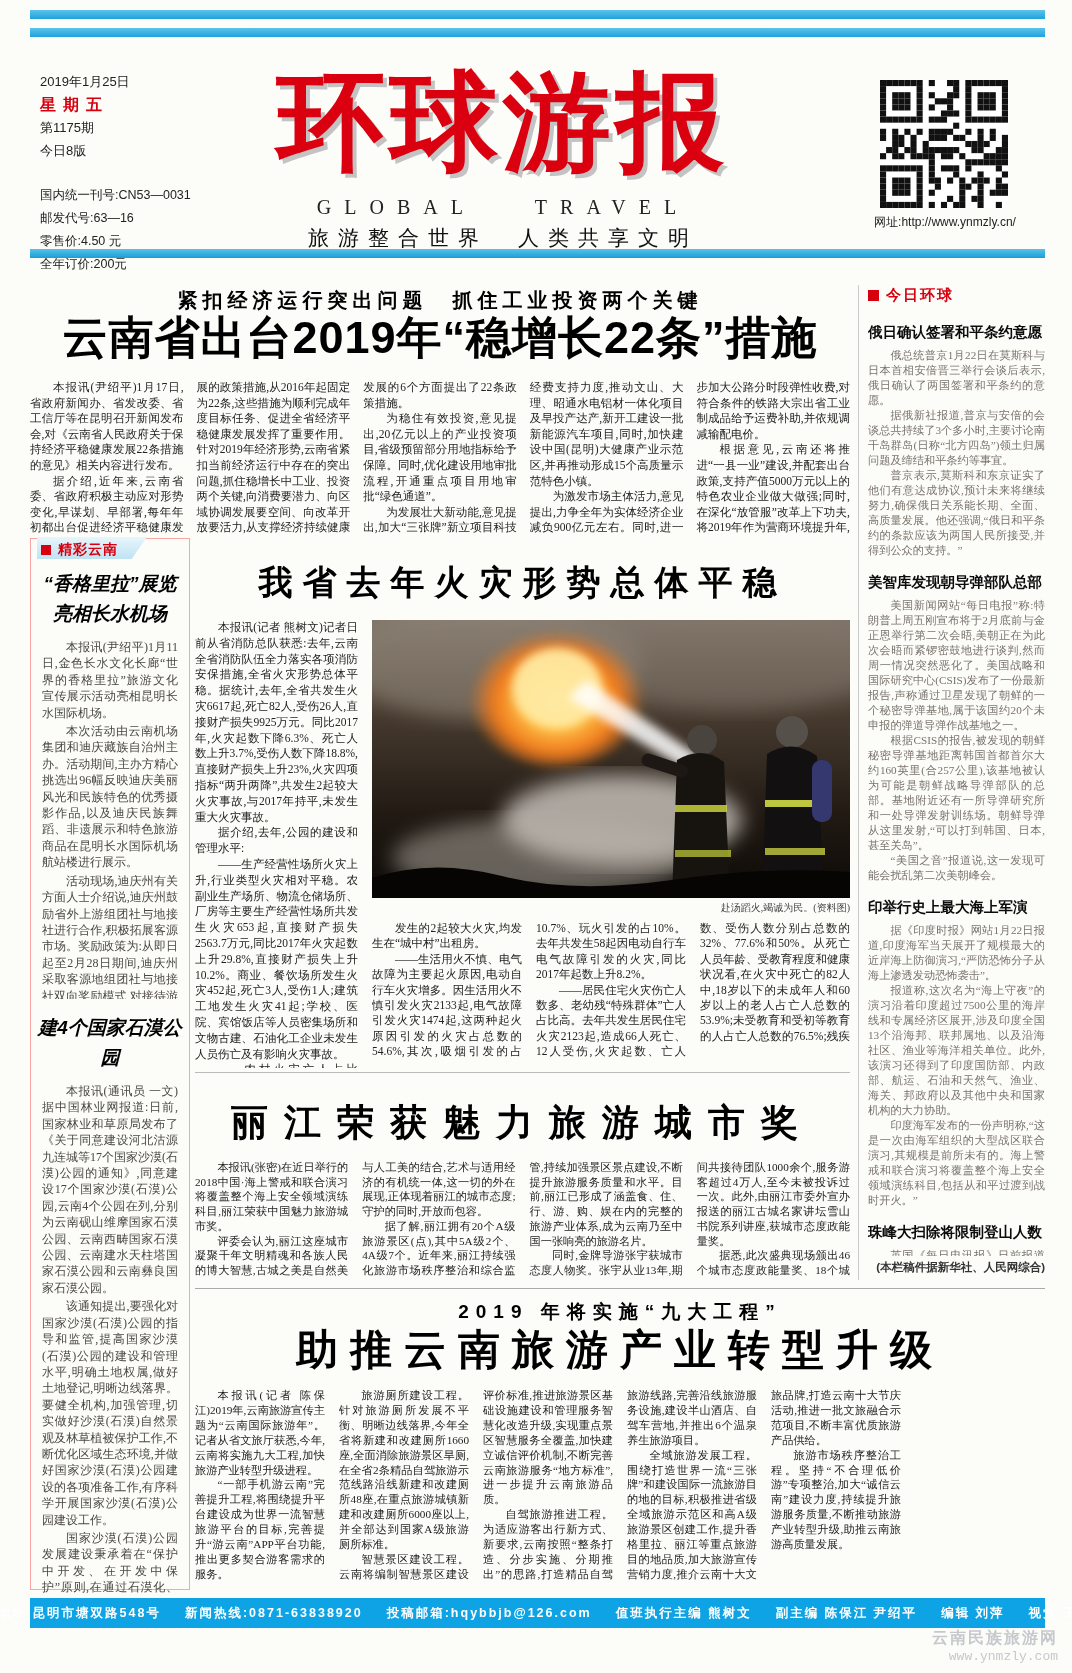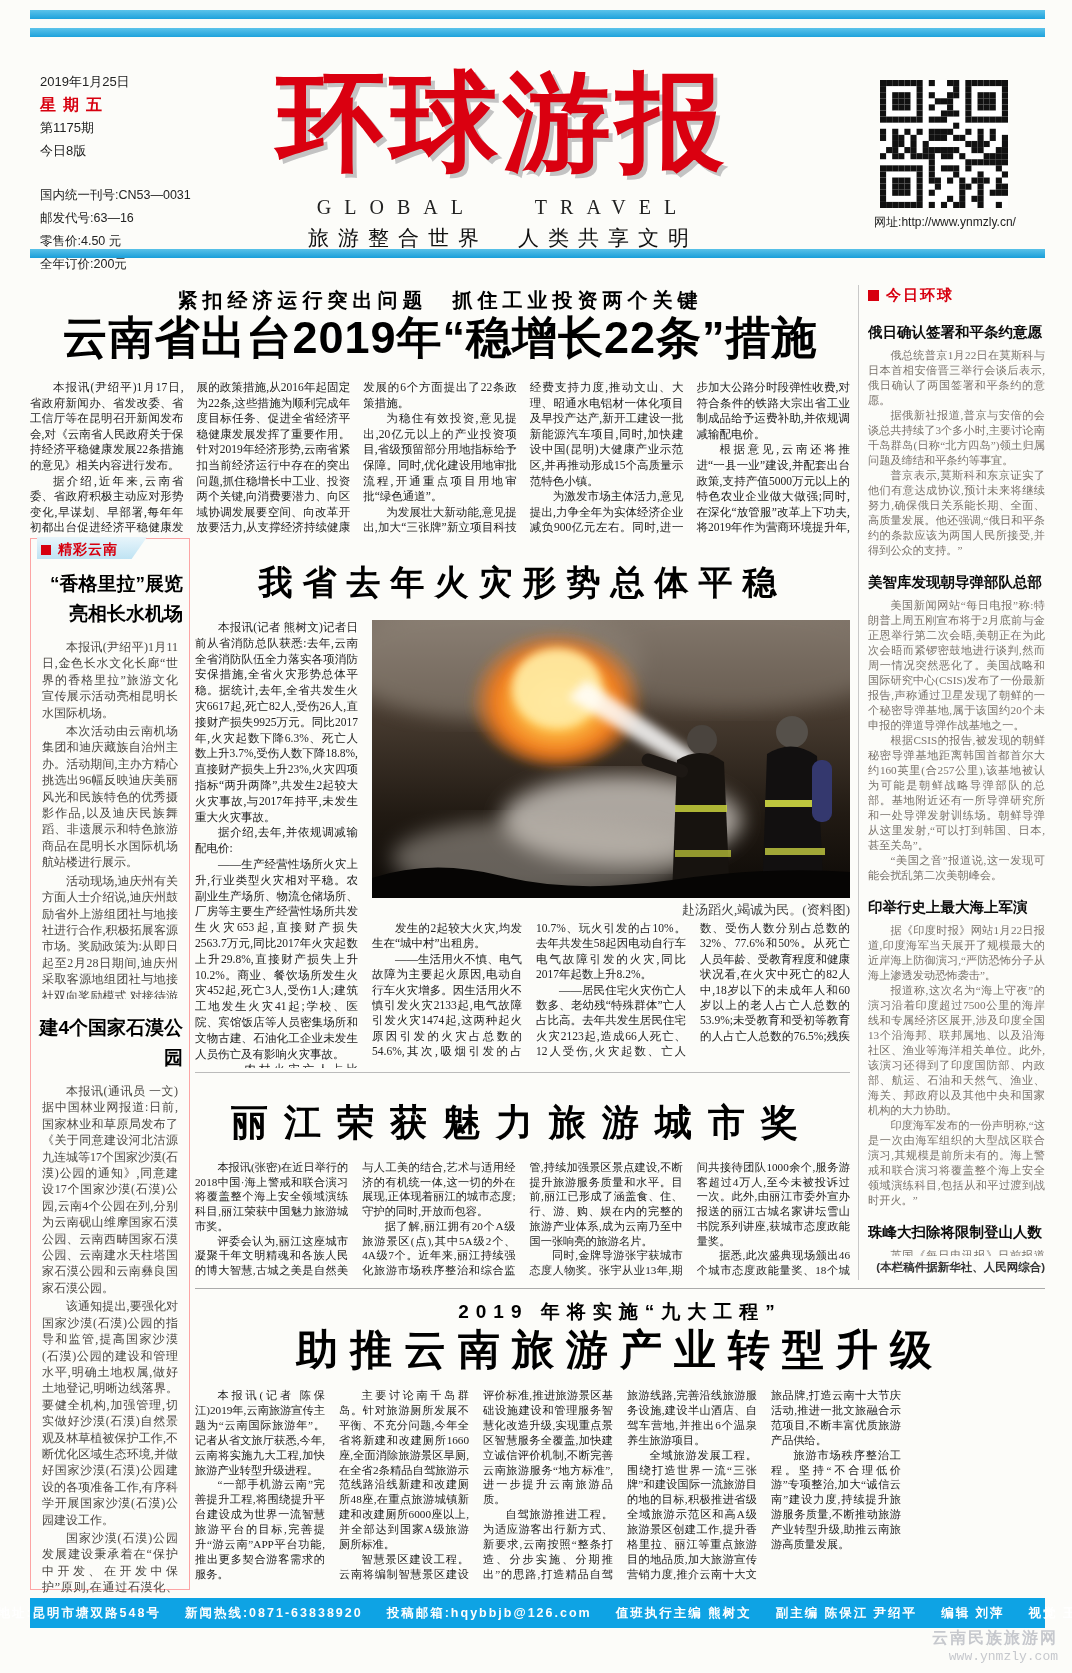--- a/index.html
+++ b/index.html
@@ -42,32 +42,32 @@
   .sb{left:868px;top:308px;width:177px;height:948px;overflow:hidden;}
   .sb h3{margin:15px 0 6px;font-size:14.5px;color:#0c0c0c;letter-spacing:0;font-weight:bold;}
   .sb .body-cols{font:11.2px/15px "Liberation Serif",serif;color:#7a736c;height:auto;overflow:visible;}
   .sb-note{left:868px;top:1260px;width:177px;font-size:11.5px;color:#333;font-weight:bold;text-align:right;}
 
   
   .lbox{left:30px;top:538px;width:160px;height:1052px;border:1px solid #fca5a5;box-sizing:border-box;}
   .ltab{position:absolute;top:-2px;left:6px;width:110px;height:22px;background:linear-gradient(#e8f5fb,#bfe3f3);
         clip-path:polygon(0 0,100% 0,86% 100%,0 100%);}
   .ltab-text{position:absolute;top:2px;left:10px;font-size:14px;font-weight:bold;color:#d7000f;letter-spacing:1px;}
-  .ltitle{margin:14px 6px 8px;text-align:right;font-size:19px;font-weight:900;color:#000;line-height:30px;}
+  .ltitle{margin:14px 6px 8px;text-align:center;font-size:19px;font-weight:900;color:#000;line-height:30px;font-style:italic;}
   .lbody{margin:0 9px;font:12px/16.4px "Liberation Serif",serif;color:#4a4743;text-align:justify;overflow:hidden;}
   .lbody p{margin:2px;text-indent:2em;}
   #lbody1{height:362px;}
   #lbody2{height:540px;}
 
   
   .fire-headline{left:195px;top:560px;width:655px;text-align:center;font-size:34px;font-weight:900;
                  letter-spacing:10px;color:#000;white-space:nowrap;}
   .fire-col1{left:195px;top:620px;width:163px;height:448px;font:11.5px/15.8px "Liberation Serif",serif;}
   .photo{left:372px;top:620px;width:478px;height:278px;background:#111;}
-  .photo-cap{left:372px;top:901px;width:478px;text-align:right;font-size:13px;color:#444;
+  .photo-cap{left:372px;top:901px;width:478px;text-align:right;font-size:10px;color:#444;
              font-family:"Liberation Serif",serif;}
   .fire-below{left:372px;top:921px;width:478px;height:147px;column-count:3;column-gap:14px;
               font:11.5px/15.4px "Liberation Serif",serif;}
 
   .rule1{left:195px;top:1072px;width:655px;height:1px;background:#bbb;}
 
   
   .lj-headline{left:195px;top:1098px;width:655px;text-align:center;font-size:37px;font-weight:900;
                letter-spacing:16px;color:#000;white-space:nowrap;}
   .lj-body{left:195px;top:1160px;width:655px;height:118px;column-count:4;column-gap:14px;
@@ -407,21 +407,21 @@
     <div class="lbody" id="lbody2">
         <p>本报讯(通讯员 一文)据中国林业网报道:日前,国家林业和草原局发布了《关于同意建设河北沽源九连城等17个国家沙漠(石漠)公园的通知》,同意建设17个国家沙漠(石漠)公园,云南4个公园在列,分别为云南砚山维摩国家石漠公园、云南西畴国家石漠公园、云南建水天柱塔国家石漠公园和云南彝良国家石漠公园。</p>
         <p>该通知提出,要强化对国家沙漠(石漠)公园的指导和监管,提高国家沙漠(石漠)公园的建设和管理水平,明确土地权属,做好土地登记,明晰边线落界。要健全机构,加强管理,切实做好沙漠(石漠)自然景观及林草植被保护工作,不断优化区域生态环境,并做好国家沙漠(石漠)公园建设的各项准备工作,有序科学开展国家沙漠(石漠)公园建设工作。</p>
         <p>国家沙漠(石漠)公园发展建设秉承着在“保护中开发、在开发中保护”原则,在通过石漠化、荒漠化治理修复、恢复、保护生态前提下进行观光、体验旅游开发,践行“绿水青山就是金山银山”生态文明建设理念,一般由生态保育区、宣教展示区、体验区、管理服务区等组成。</p>
       </div>
   </div>
 
   <div class="abs fire-headline">我省去年火灾形势总体平稳</div>
   <div class="abs fire-col1 body-cols">
       <p>本报讯(记者 熊树文)记者日前从省消防总队获悉:去年,云南全省消防队伍全力落实各项消防安保措施,全省火灾形势总体平稳。据统计,去年,全省共发生火灾6617起,死亡82人,受伤26人,直接财产损失9925万元。同比2017年,火灾起数下降6.3%、死亡人数上升3.7%,受伤人数下降18.8%,直接财产损失上升23%,火灾四项指标“两升两降”,共发生2起较大火灾事故,与2017年持平,未发生重大火灾事故。</p>
-      <p>据介绍,去年,并依规调减输配电价:</p>
+      <p>据介绍,去年,公园的建设和管理水平:</p>
       <p>——生产经营性场所火灾上升,行业类型火灾相对平稳。农副业生产场所、物流仓储场所、厂房等主要生产经营性场所共发生火灾653起,直接财产损失2563.7万元,同比2017年火灾起数上升29.8%,直接财产损失上升10.2%。商业、餐饮场所发生火灾452起,死亡3人,受伤1人;建筑工地发生火灾41起;学校、医院、宾馆饭店等人员密集场所和文物古建、石油化工企业未发生人员伤亡及有影响火灾事故。</p>
       <p>——农村火灾亡人占比大,“城中村”出租房火灾亡人数上升。从亡人火灾发生区域看,农村火灾共造成47人死亡,占亡人总数的55.3%;县城城区、集镇镇区火灾共造成16人死亡,占总数的18.8%,其中,发生“城中村”出租房火灾16起,死亡人数均上升,昆明市西山区</p>
     </div>
 
   <div class="abs photo">
     <svg viewBox="0 0 478 278" width="478" height="278">
       <defs>
         <linearGradient id="pbg" x1="0" y1="0" x2="0" y2="1">
           <stop offset="0" stop-color="#7e7267"></stop>
             <stop offset="0.35" stop-color="#463a2f"></stop>
@@ -484,21 +484,21 @@
       <p>据悉,此次盛典现场颁出46个城市态度政能量奖、18个城市态度品牌奖、12个城市态度人物奖及中国魅力旅游城市奖。</p>
     </div>
 
   <div class="abs rule2"></div>
 
   <div class="abs tour-kicker">2019 年将实施“九大工程”</div>
   <div class="abs tour-headline">助推云南旅游产业转型升级</div>
   <div class="abs tour-body body-cols">
       <p>本报讯(记者 陈保江)2019年,云南旅游宣传主题为“云南国际旅游年”。记者从省文旅厅获悉,今年,云南将实施九大工程,加快旅游产业转型升级进程。</p>
       <p>“一部手机游云南”完善提升工程,将围绕提升平台建设成为世界一流智慧旅游平台的目标,完善提升“游云南”APP平台功能,推出更多契合游客需求的服务。</p>
-      <p>主要讨论南千岛群岛。针对旅游厕所发展不平衡、不充分问题,今年全省将新建和改建厕所1660座,全面消除旅游景区旱厕,在全省2条精品自驾旅游示范线路沿线新建和改建厕所48座,在重点旅游城镇新建和改建厕所6000座以上,并全部达到国家A级旅游厕所标准。</p>
+      <p>旅游厕所建设工程。针对旅游厕所发展不平衡、明晰边线落界,今年全省将新建和改建厕所1660座,全面消除旅游景区旱厕,在全省2条精品自驾旅游示范线路沿线新建和改建厕所48座,在重点旅游城镇新建和改建厕所6000座以上,并全部达到国家A级旅游厕所标准。</p>
       <p>智慧景区建设工程。云南将编制智慧景区建设评价标准,推进旅游景区基础设施建设和管理服务智慧化改造升级,实现重点景区智慧服务全覆盖,加快建立诚信评价机制,不断完善云南旅游服务“地方标准”,进一步提升云南旅游品质。</p>
       <p>自驾旅游推进工程。为适应游客出行新方式、新要求,云南按照“整条打造、分步实施、分期推出”的思路,打造精品自驾旅游线路,完善沿线旅游服务设施,建设半山酒店、自驾车营地,并推出6个温泉养生旅游项目。</p>
       <p>全域旅游发展工程。围绕打造世界一流“三张牌”和建设国际一流旅游目的地的目标,积极推进省级全域旅游示范区和高A级旅游景区创建工作,提升香格里拉、丽江等重点旅游目的地品质,加大旅游宣传营销力度,推介云南十大文旅品牌,打造云南十大节庆活动,推进一批文旅融合示范项目,不断丰富优质旅游产品供给。</p>
       <p>旅游市场秩序整治工程。坚持“不合理低价游”专项整治,加大“诚信云南”建设力度,持续提升旅游服务质量,不断推动旅游产业转型升级,助推云南旅游高质量发展。</p>
     </div>
 
   <div class="abs footbar">
     <span>本报地址:昆明市塘双路548号</span>
     <span>新闻热线:0871-63838920</span>
     <span>投稿邮箱:hqybbjb@126.com</span>

